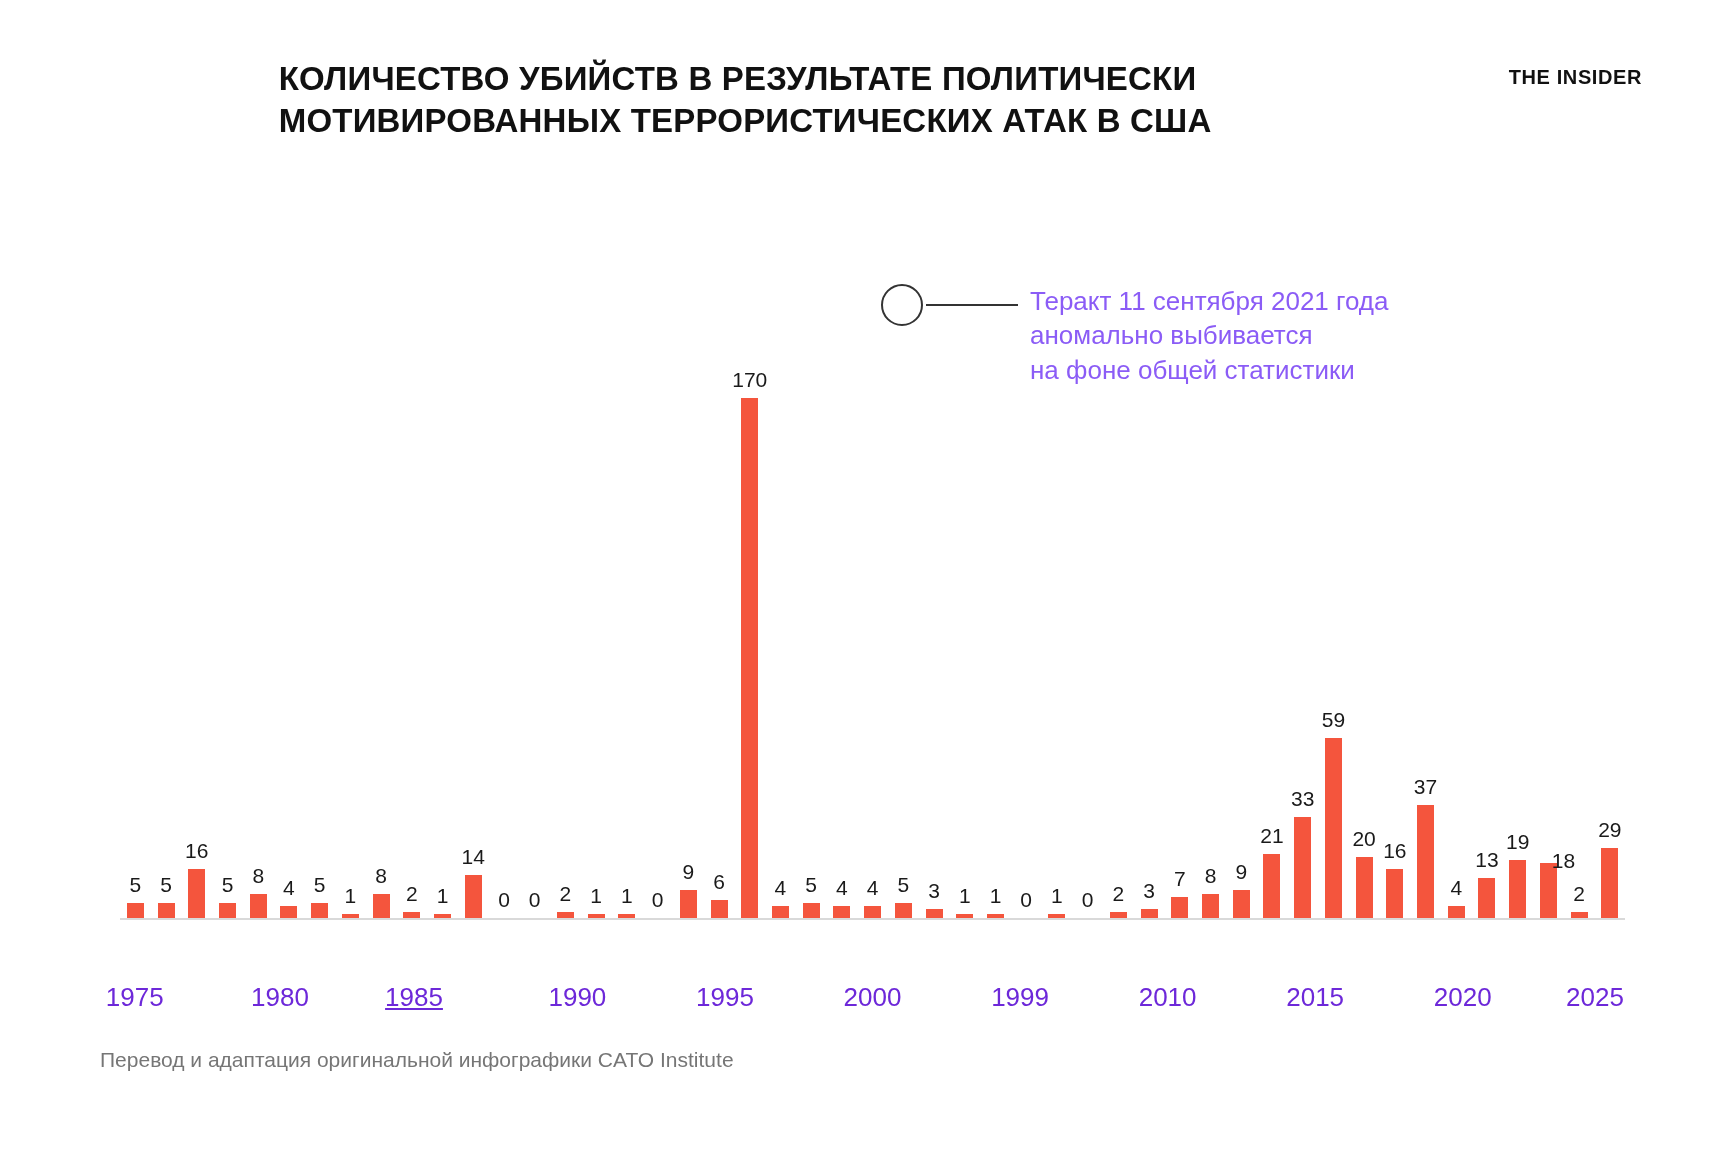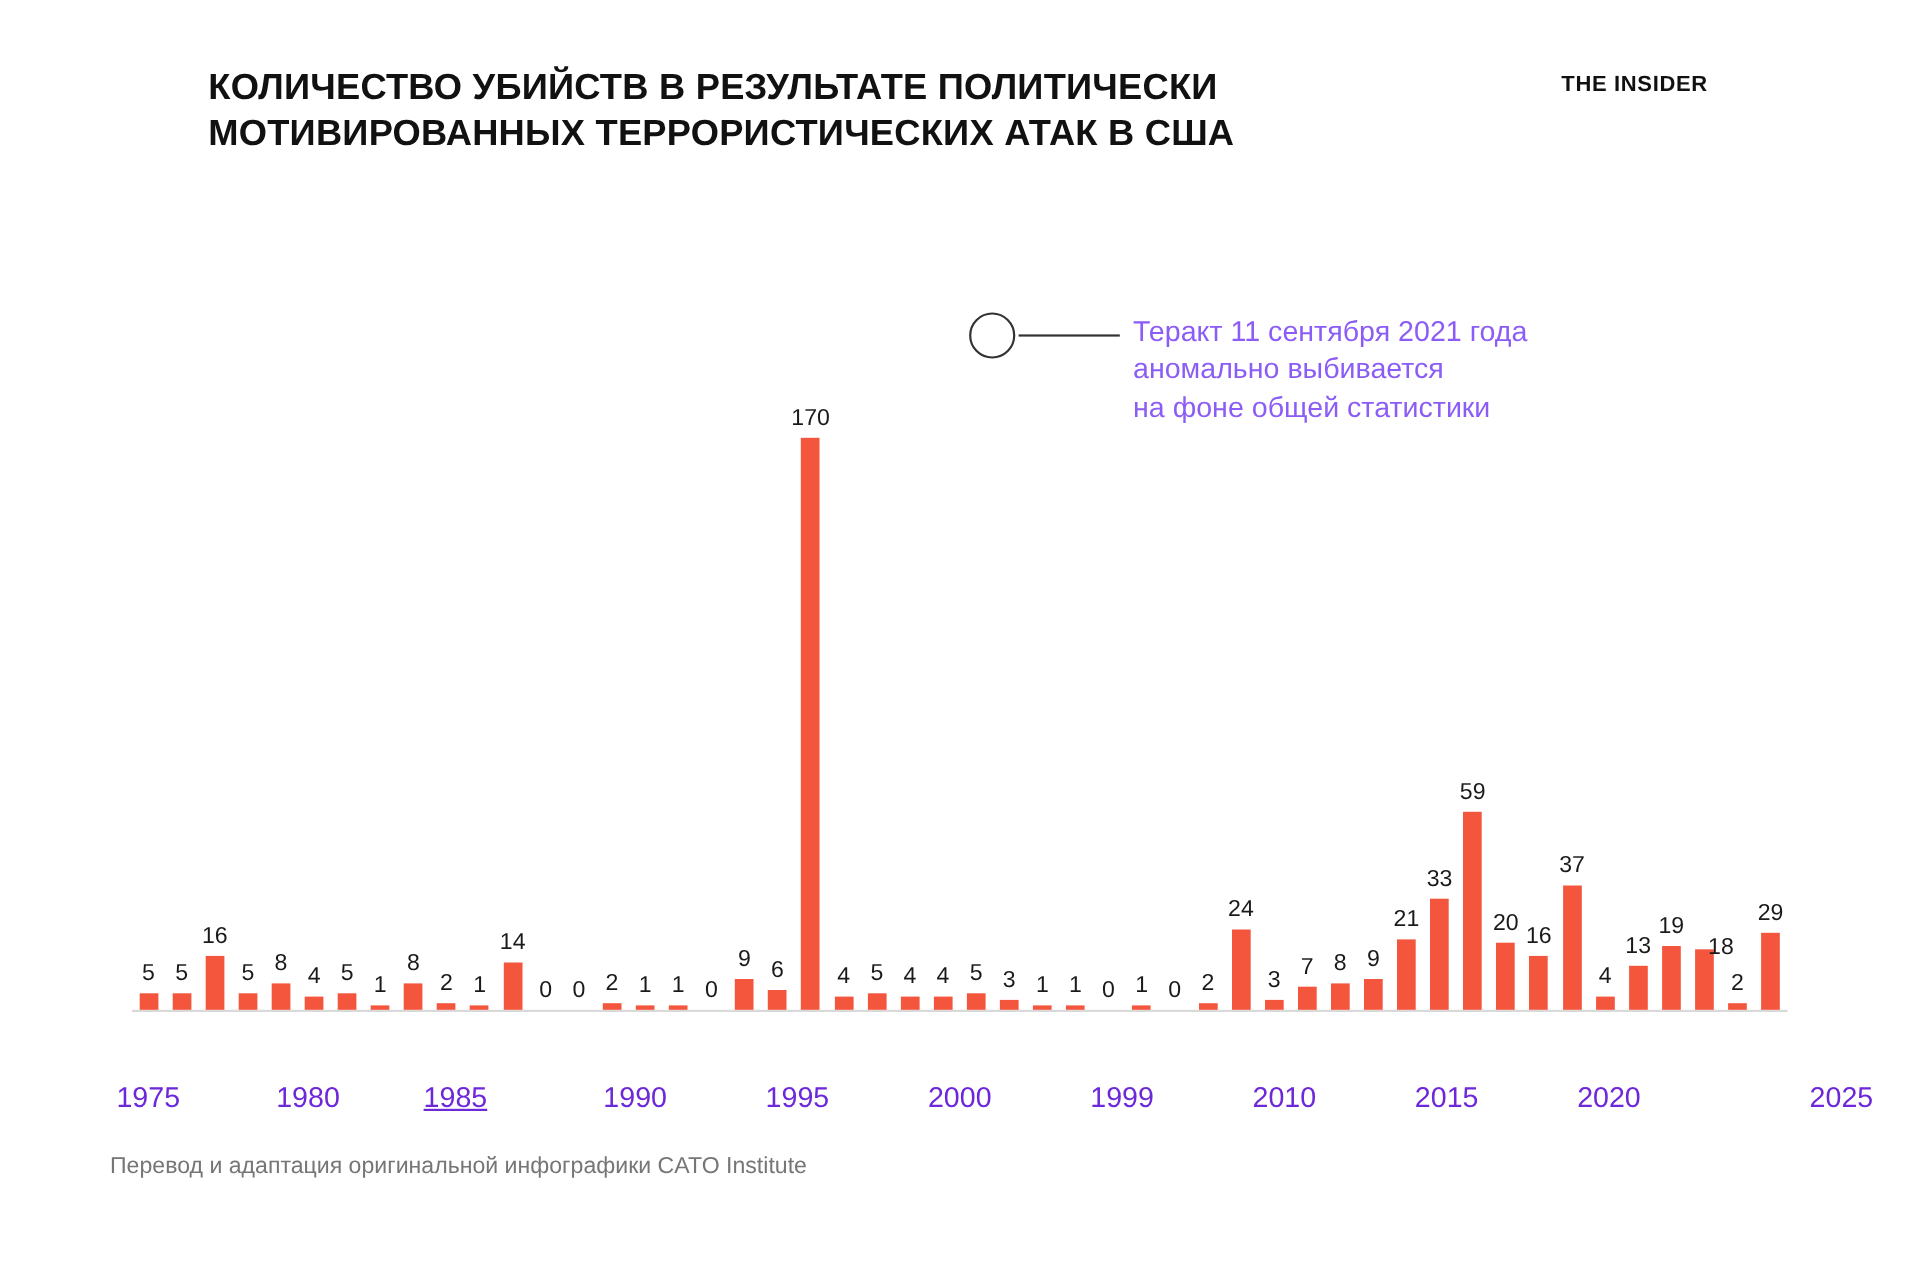--- a/index.html
+++ b/index.html
@@ -22,21 +22,21 @@
   }
 
   
   .header {
     position: absolute;
     left: 100px;
     top: 58px;
     right: 90px;
     display: flex;
     align-items: flex-start;
-    justify-content: center;
+    justify-content: flex-end;
   }
   .title {
     font-size: 33px;
     font-weight: bold;
     line-height: 1.26;
     letter-spacing: 0.2px;
     color: #111111;
     max-width: 1230px;
     text-transform: uppercase;
   }
@@ -300,24 +300,20 @@
             <div class="bar" style="height: 4px;"></div>
             <div class="bar-label" style="bottom: 12px;">1</div>
           </div>
           <div class="bar-slot">
             <div class="bar zero" style="height: 0px;"></div>
             <div class="bar-label" style="bottom: 8px;">0</div>
           </div>
           <div class="bar-slot">
             <div class="bar" style="height: 6.11765px;"></div>
             <div class="bar-label" style="bottom: 14.1176px;">2</div>
-          </div>
-          <div class="bar-slot">
-            <div class="bar" style="height: 73.4118px;"></div>
-            <div class="bar-label" style="bottom: 81.4118px;">24</div>
           </div>
           <div class="bar-slot">
             <div class="bar" style="height: 9.17647px;"></div>
             <div class="bar-label" style="bottom: 17.1765px;">3</div>
           </div>
           <div class="bar-slot">
             <div class="bar" style="height: 21.4118px;"></div>
             <div class="bar-label" style="bottom: 29.4118px;">7</div>
           </div>
           <div class="bar-slot">
@@ -382,21 +378,21 @@
         <div class="tick" style="left: 14.7549px;">1975</div>
         <div class="tick" style="left: 160px;">1980</div>
         <div class="tick" style="left: 294px; text-decoration: underline;">1985</div>
         <div class="tick" style="left: 457.402px;">1990</div>
         <div class="tick" style="left: 604.951px;">1995</div>
         <div class="tick" style="left: 752.5px;">2000</div>
         <div class="tick" style="left: 900.049px;">1999</div>
         <div class="tick" style="left: 1047.6px;">2010</div>
         <div class="tick" style="left: 1195.15px;">2015</div>
         <div class="tick" style="left: 1342.7px;">2020</div>
-        <div class="tick" style="left: 1554px;">2025</div>
+        <div class="tick" style="left: 1475px;">2025</div>
       </div>
 
     <div class="annot-circle" id="annot-circle" style="left: 781.01px; top: 114px;"></div>
     <div class="annot-line" id="annot-line" style="left: 826.01px; top: 134px; width: 92px;"></div>
     <div class="annot-text" id="annot-text" style="left: 930.01px; top: 114px;">Теракт 11 сентября 2021 года
 аномально выбивается
 на фоне общей статистики</div>
   </div>
 
   <div class="footer">Перевод и адаптация оригинальной инфографики CATO Institute</div>

